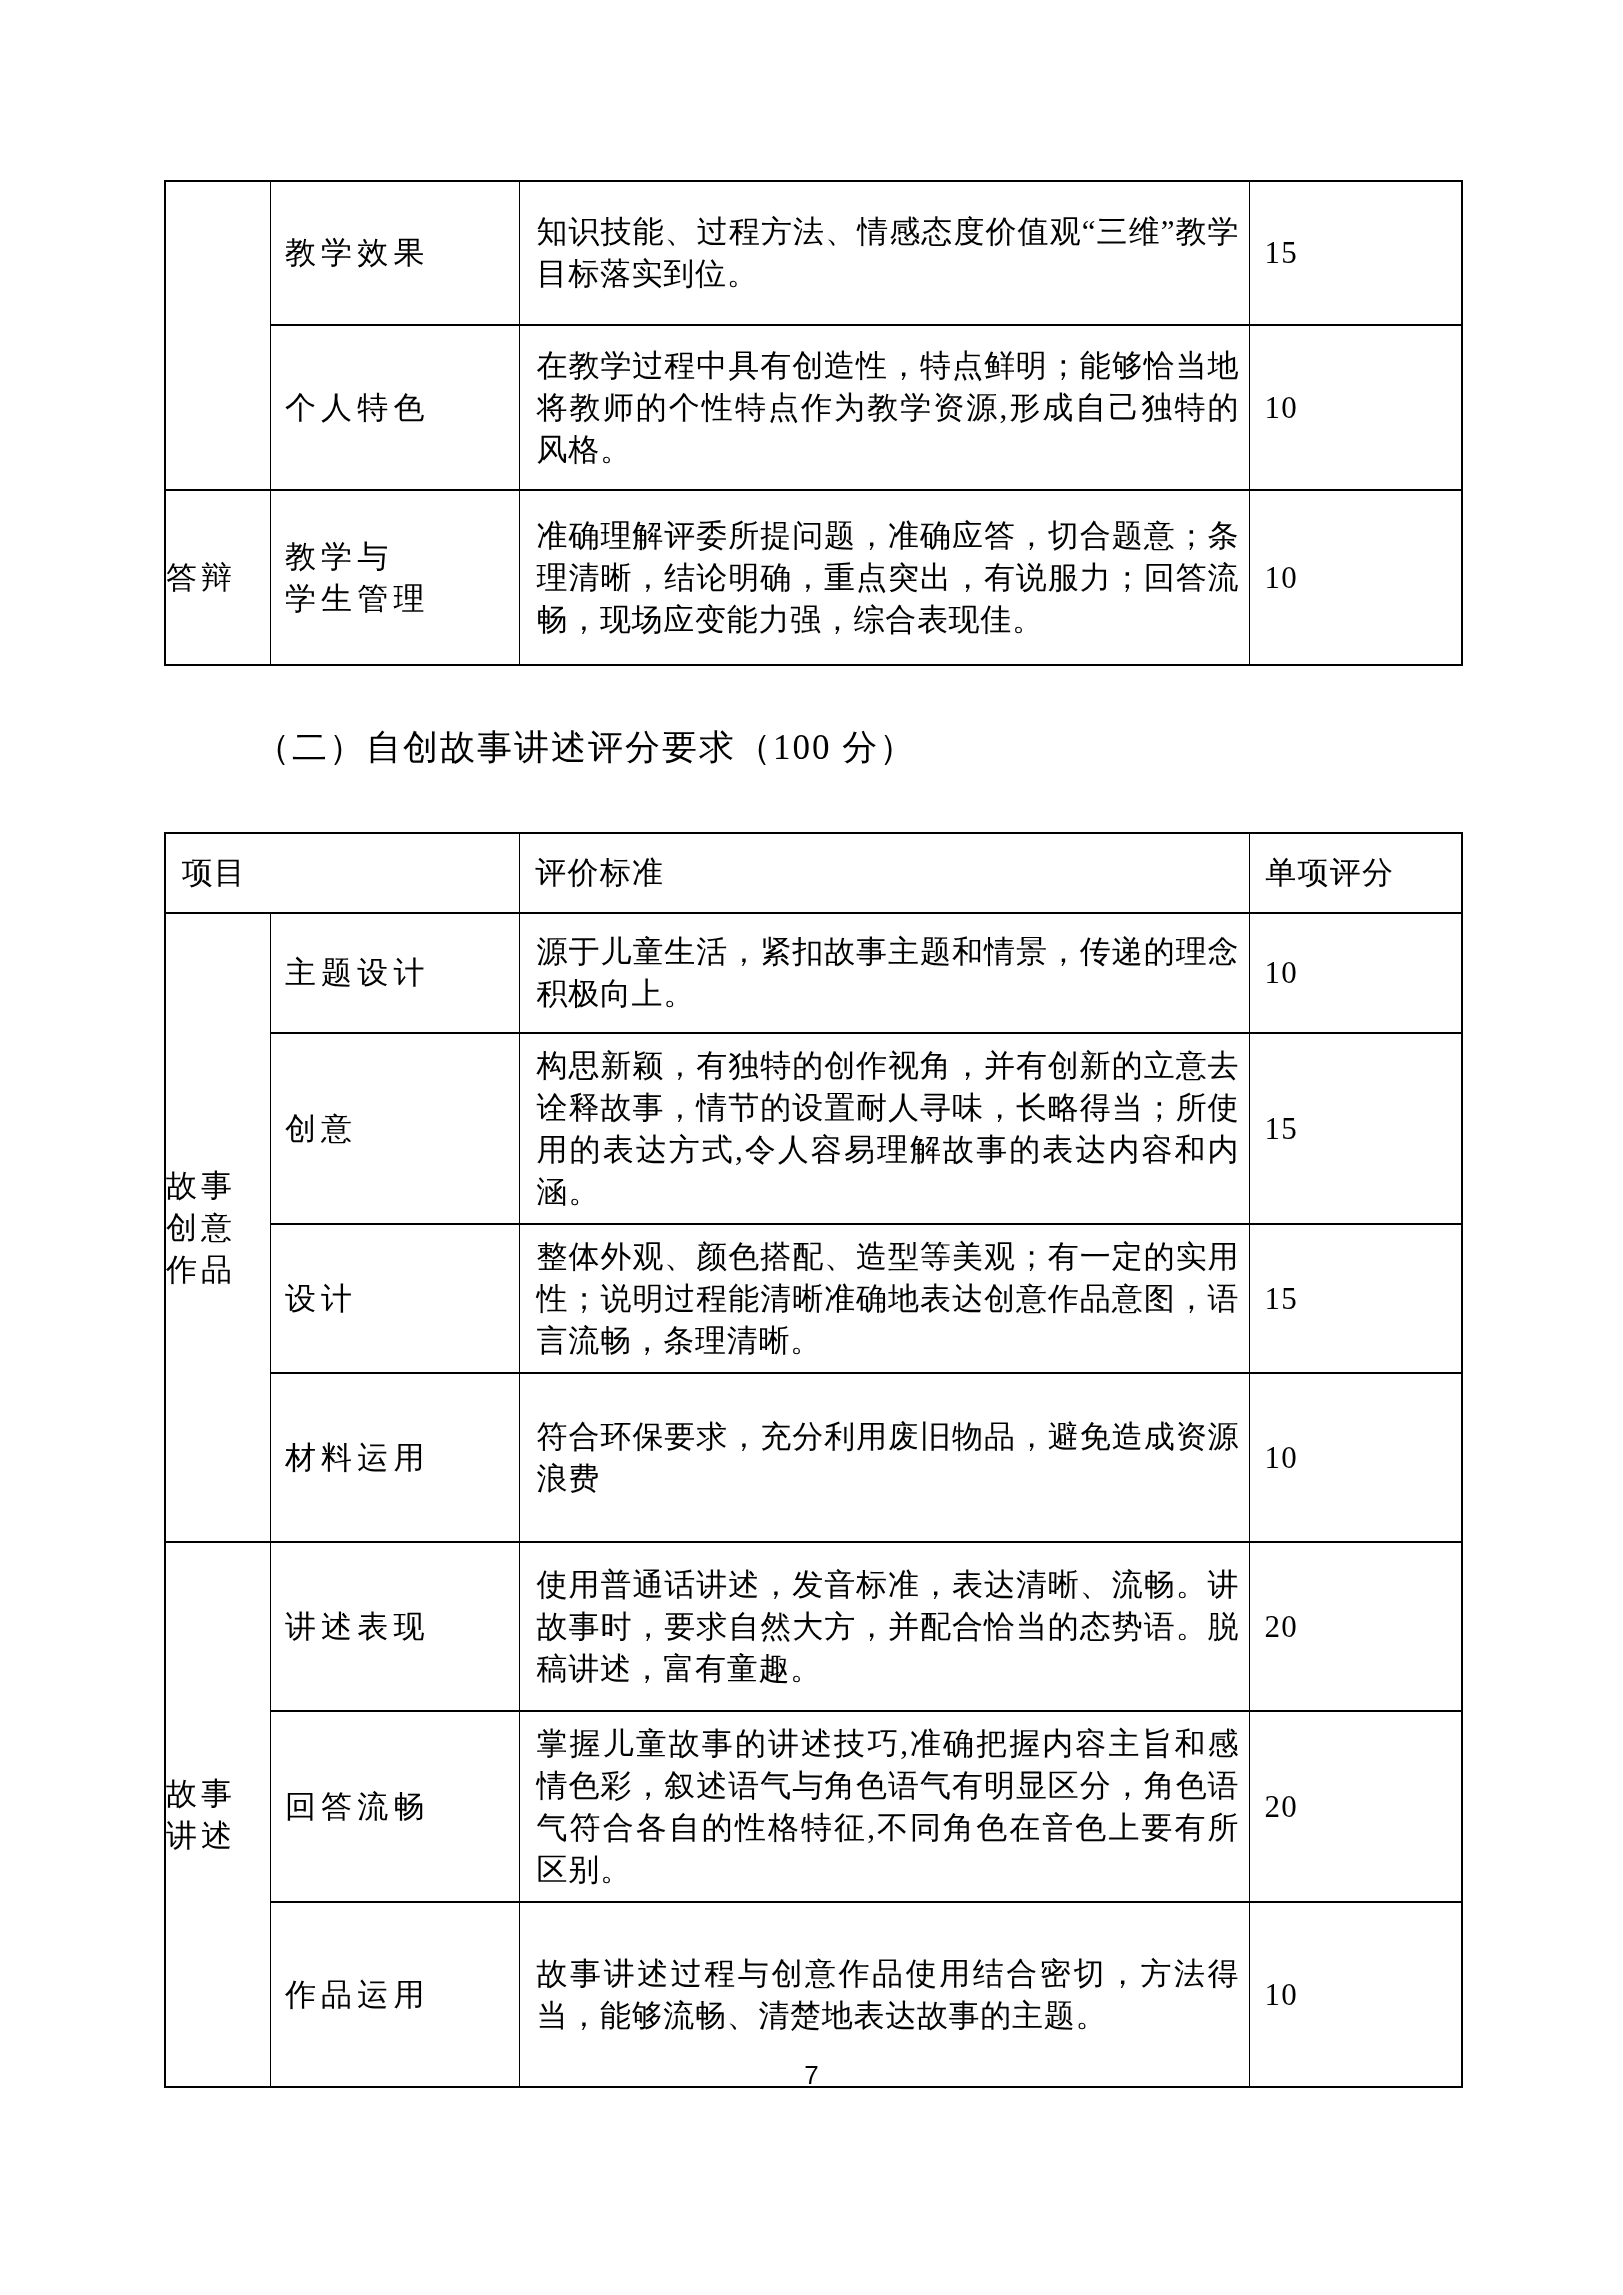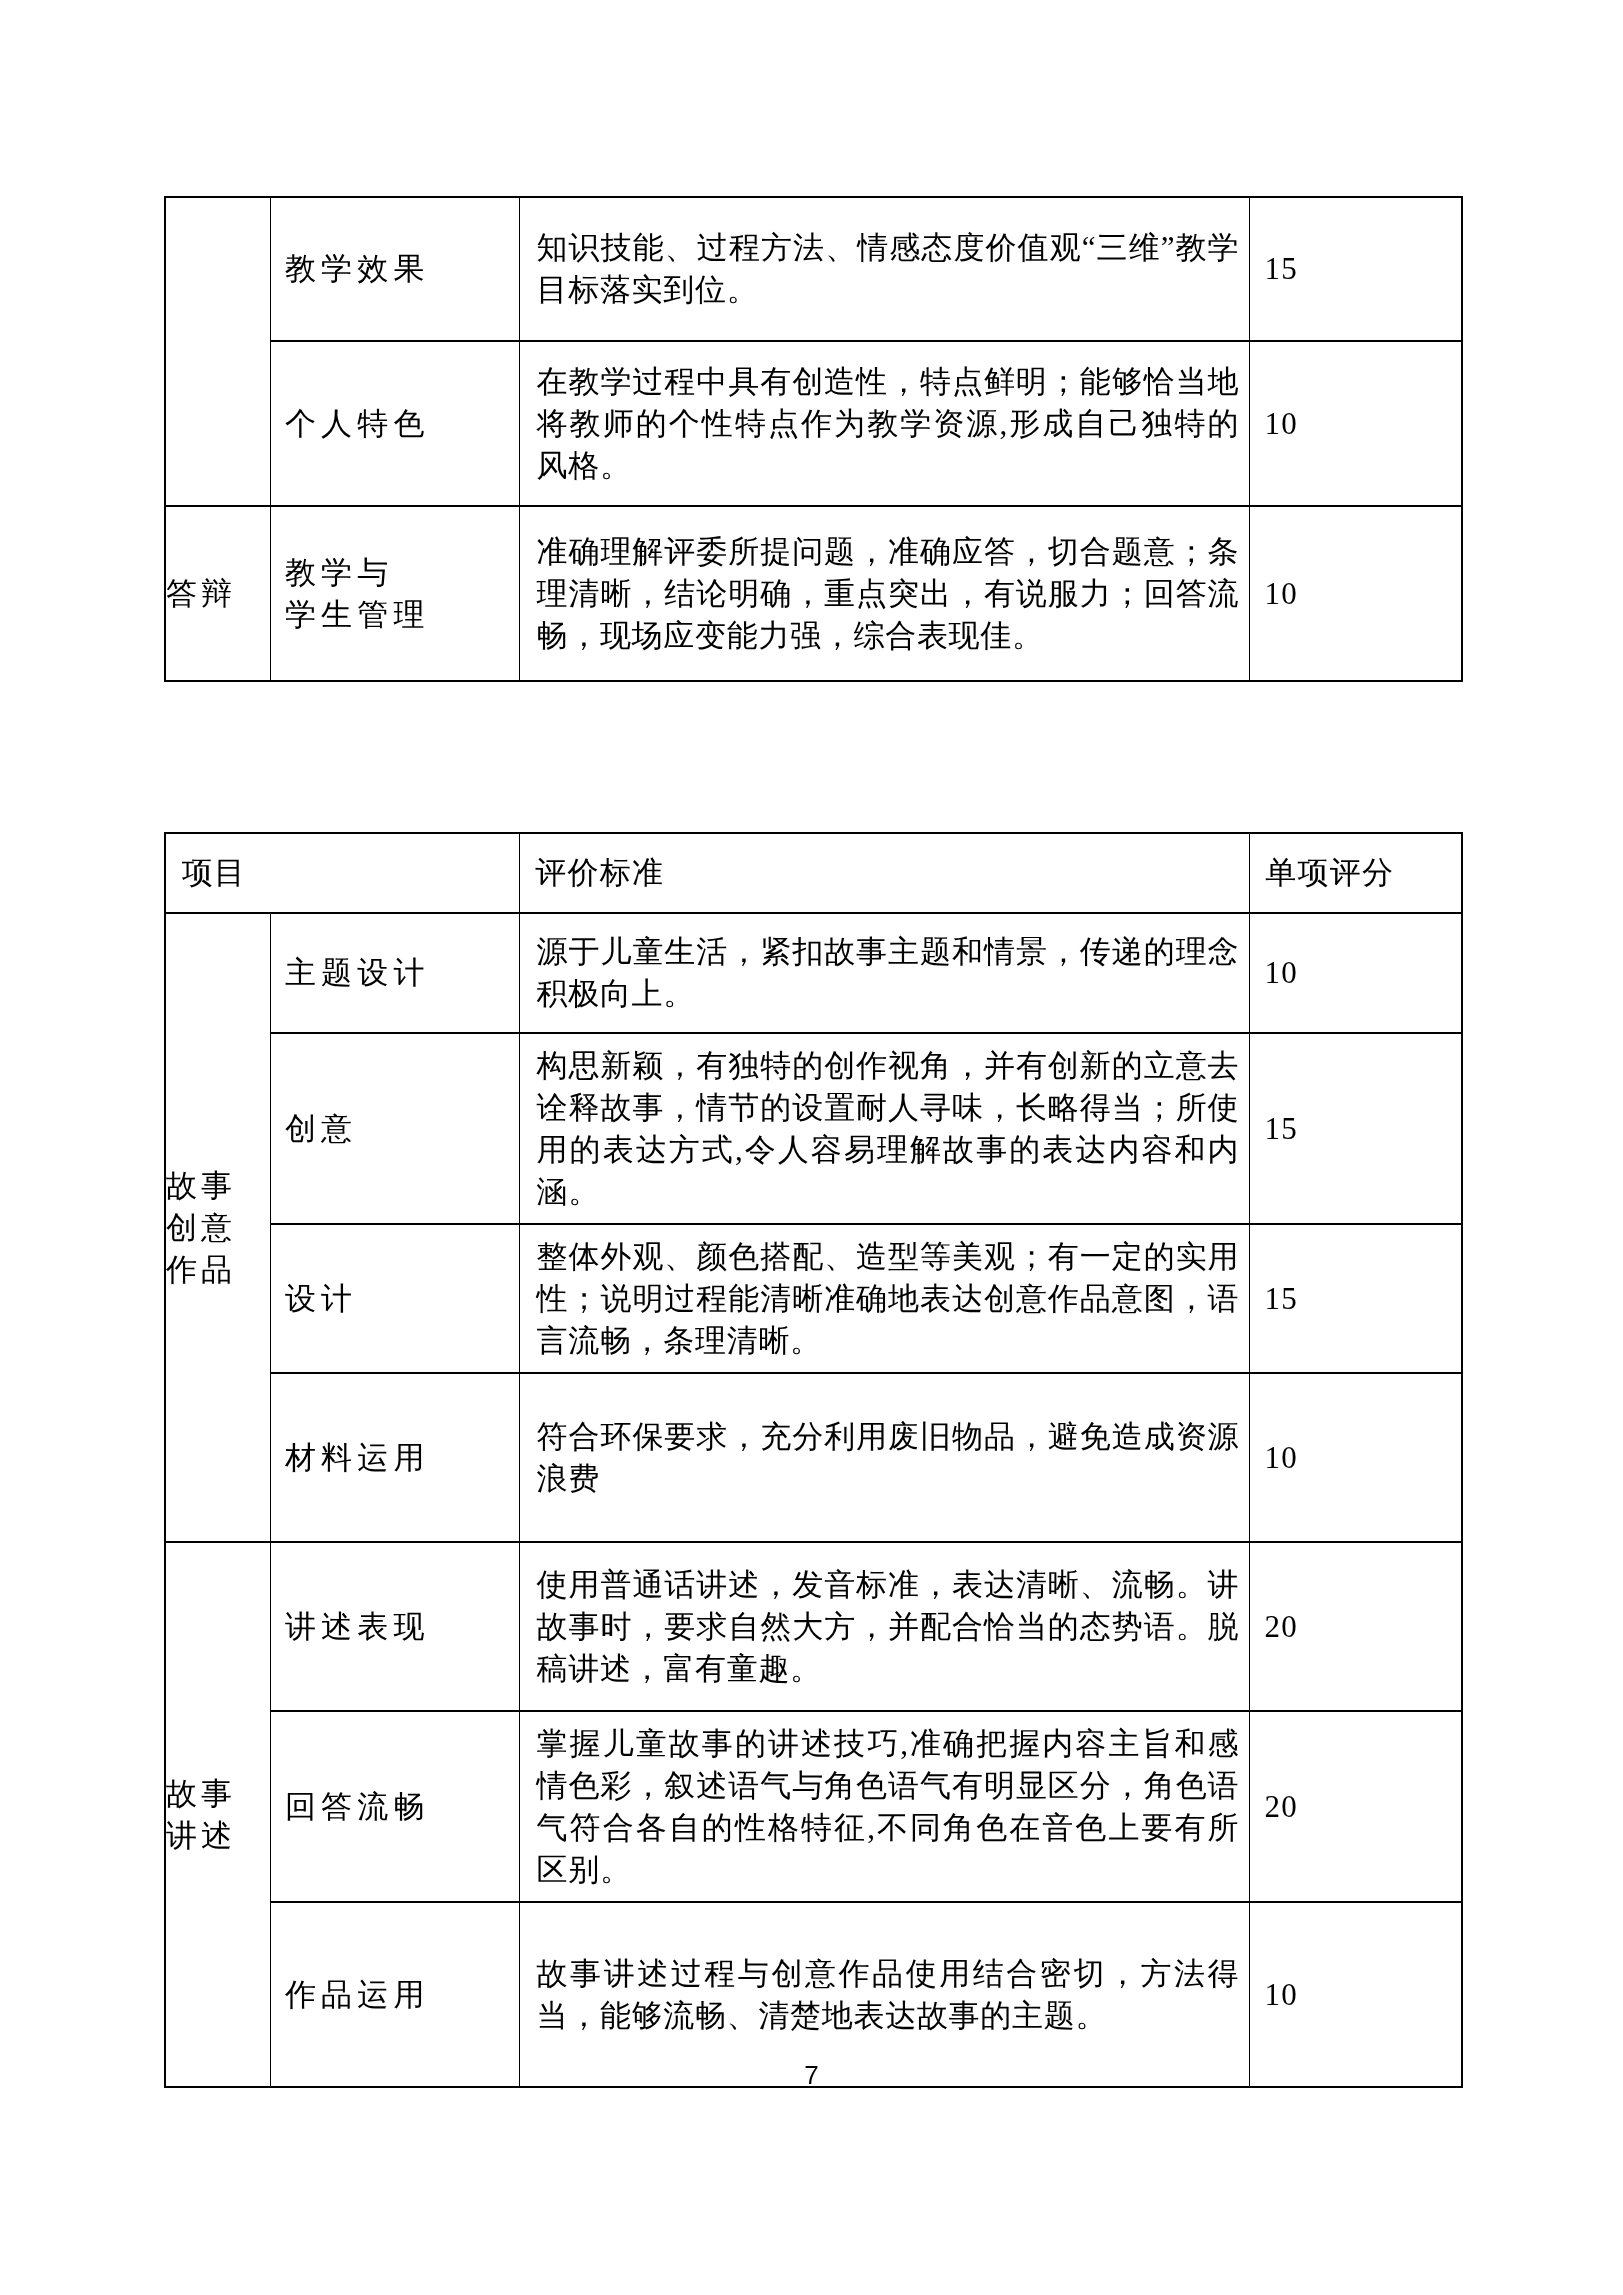--- a/index.html
+++ b/index.html
@@ -15,21 +15,21 @@
     overflow: hidden;
   }
   table.rubric {
     position: absolute;
     border-collapse: collapse;
     table-layout: fixed;
     left: 164px;
     width: 1296px;
     background: #fff;
   }
-  table.t1 { top: 196px; border-radius: 10px; }
+  table.t1 { top: 180px; border-radius: 10px; }
   table.t2 { top: 832px; }
   table.rubric td {
     border-left: 1.3px solid #000;
     border-right: 1.3px solid #000;
     border-top: 2.6px solid #000;
     border-bottom: 2.6px solid #000;
     vertical-align: middle;
     font-size: 31px;
     line-height: 42px;
     font-weight: normal;
@@ -129,20 +129,21 @@
       <tr class="r2">
         <td class="cell-group">答辩</td>
         <td class="cell-item">教学与
 学生管理</td>
         <td class="cell-criteria">准确理解评委所提问题，准确应答，切合题意；条理清晰，结论明确，重点突出，有说服力；回答流畅，现场应变能力强，综合表现佳。</td>
         <td class="cell-score">10</td>
       </tr>
     </tbody>
   </table>
 
+  <div class="section-heading">（二）自创故事讲述评分要求（100 分）</div>
 
   <table class="rubric t2">
     <colgroup>
       <col class="c-group">
         <col class="c-item">
         <col class="c-crit">
         <col class="c-score">
     </colgroup>
     <tbody>
       <tr class="rh">

